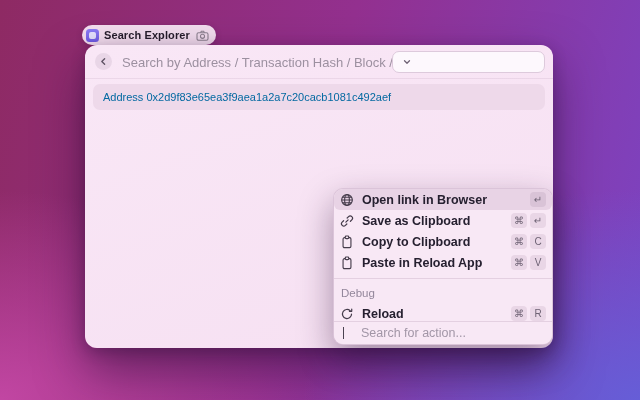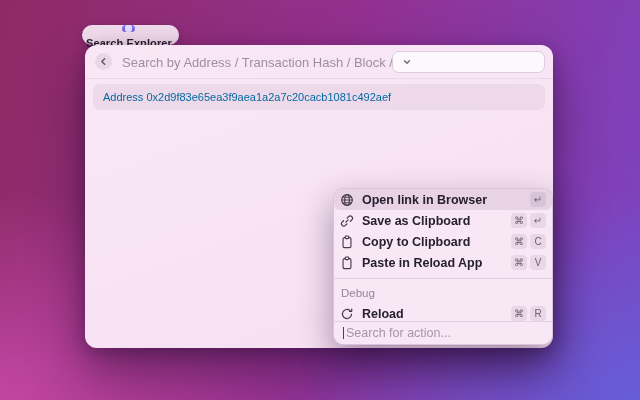--- a/index.html
+++ b/index.html
@@ -13,21 +13,20 @@
       linear-gradient(105deg, #8e2a63 0%, #93308f 48%, #7b44c4 100%);
   }
   svg { display:block; }
 
   
   .pill {
     position:absolute; left:82px; top:25px; height:20px;
     display:flex; align-items:center; gap:5px; padding:0 7px 0 4px;
     background:rgba(246,229,243,.96); border-radius:10px;
     box-shadow:0 2px 6px rgba(50,15,60,.25);
-    flex-direction:column;
   }
   .ext-icon {
     width:13px; height:13px; border-radius:3.5px;
     background:linear-gradient(180deg,#8c7cf5,#6d5ae2);
     display:flex; align-items:center; justify-content:center;
   }
   .ext-icon i {
     display:block; width:7px; height:7px; border-radius:2px;
     background:rgba(255,255,255,.78);
   }
@@ -88,21 +87,21 @@
     min-width:16px; height:15px; padding:0 3px; border-radius:4px;
     background:#e9d6e6; color:#6e6274; font-size:10px;
     display:flex; align-items:center; justify-content:center;
   }
   .mrow.selected .key { background:#d9c3d7; }
   .m-divider { height:1px; background:rgba(94,44,94,.13); margin:5px -5px; }
   .m-section { font-size:11.5px; color:#93879b; padding:3px 7px 4px; }
   .menu-search {
     position:absolute; left:0; right:0; bottom:0; height:23px;
     border-top:1px solid rgba(94,44,94,.13); background:#f8e8f5;
-    display:flex; align-items:center; padding:0 9px; gap:2px;
+    display:flex; align-items:center; padding:0 9px; gap:17px;
   }
   .caret { width:1px; height:12px; background:#4a4150; }
   .menu-search span { font-size:12.5px; color:#a296a7; }
 </style>
 </head>
 <body>
 
 <div class="pill">
   <span class="ext-icon">
       <i></i>

